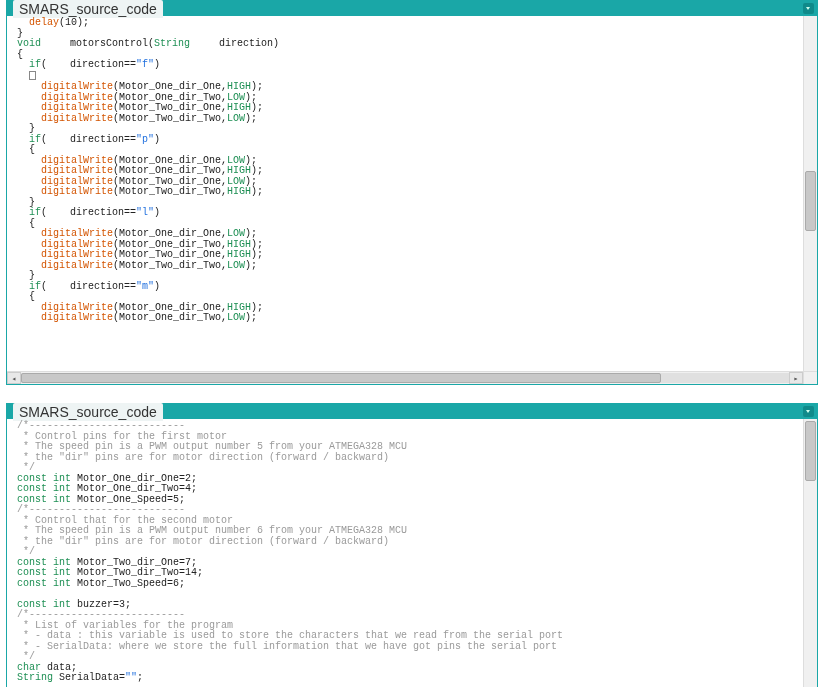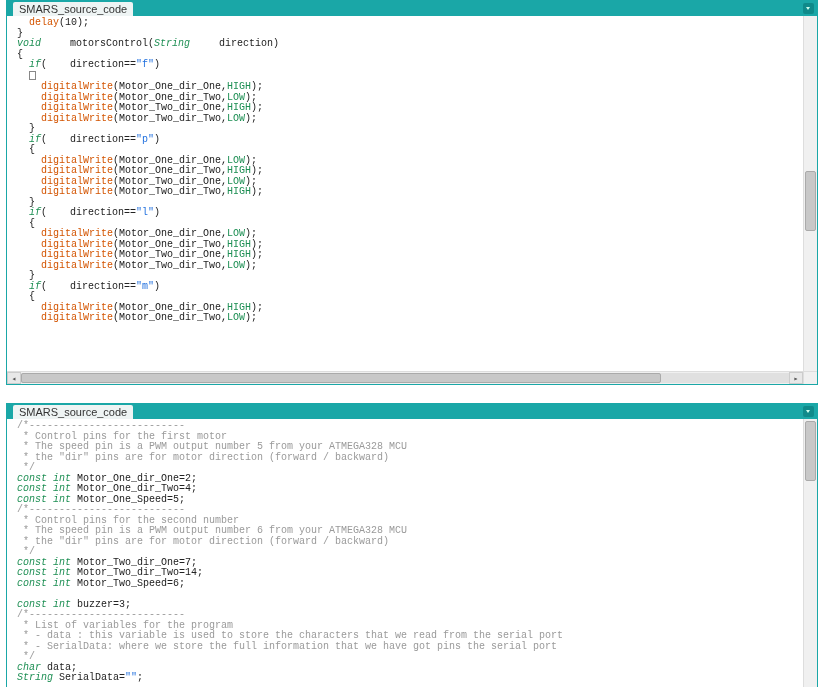--- a/index.html
+++ b/index.html
@@ -19,21 +19,21 @@
     background: #1aa7a7;
     height: 15px;
     display: flex;
     align-items: center;
     justify-content: space-between;
     padding: 0 3px 0 6px;
   }
   .tab {
     background: #eef4f4;
     color: #333;
-    font-size: 11px;
+    font-size: 14px;
     padding: 1px 6px;
     font-family: Arial, sans-serif;
     border-radius: 2px 2px 0 0;
   }
   .header-icon {
     width: 11px;
     height: 11px;
     background: #0f8a8a;
     border-radius: 2px;
     position: relative;
@@ -116,21 +116,21 @@
     border-left: 1px solid #ddd;
     border-top: 1px solid #ddd;
   }
   .bottom-bar {
     height: 6px;
     background: #1aa7a7;
     margin: 0 6px;
   }
 
   
-  .kw  { color: #1e8f54; font-style: italic; }
+  .kw  { color: #1e8f54; }
   .fn  { color: #d35400; }   
   .var { color: #222; margin-left: 23px; }
   .arg { color: #1e8f54; text-align: right; }   
   .str { color: #1f6fde; }
   .cmt { color: #9a9a9a; }   
   .brace { color: #222; }
   .cursor-box {
     display:inline-block;
     width:7px; height:9px;
     border:1px solid #888;
@@ -197,21 +197,21 @@
   <div class="code-area second">
 <div class="code"><span class="cmt">/*--------------------------</span>
 <span class="cmt"> * Control pins for the first motor</span>
 <span class="cmt"> * The speed pin is a PWM output number 5 from your ATMEGA328 MCU</span>
 <span class="cmt"> * the "dir" pins are for motor direction (forward / backward)</span>
 <span class="cmt"> */</span>
 <span class="kw">const int</span> <span>Motor_One_dir_One</span>=<span>2</span>;
 <span class="kw">const int</span> <span>Motor_One_dir_Two</span>=<span>4</span>;
 <span class="kw">const int</span> <span>Motor_One_Speed</span>=<span>5</span>;
 <span class="cmt">/*--------------------------</span>
-<span class="cmt"> * Control pins for the second number</span>
+<span class="cmt"> * Control that for the second motor</span>
 <span class="cmt"> * The speed pin is a PWM output number 6 from your ATMEGA328 MCU</span>
 <span class="cmt"> * the "dir" pins are for motor direction (forward / backward)</span>
 <span class="cmt"> */</span>
 <span class="kw">const int</span> <span>Motor_Two_dir_One</span>=<span>7</span>;
 <span class="kw">const int</span> <span>Motor_Two_dir_Two</span>=<span>14</span>;
 <span class="kw">const int</span> <span>Motor_Two_Speed</span>=<span>6</span>;
 
 <span class="kw">const int</span> <span>buzzer</span>=<span>3</span>;
 <span class="cmt">/*--------------------------</span>
 <span class="cmt"> * List of variables for the program</span>

